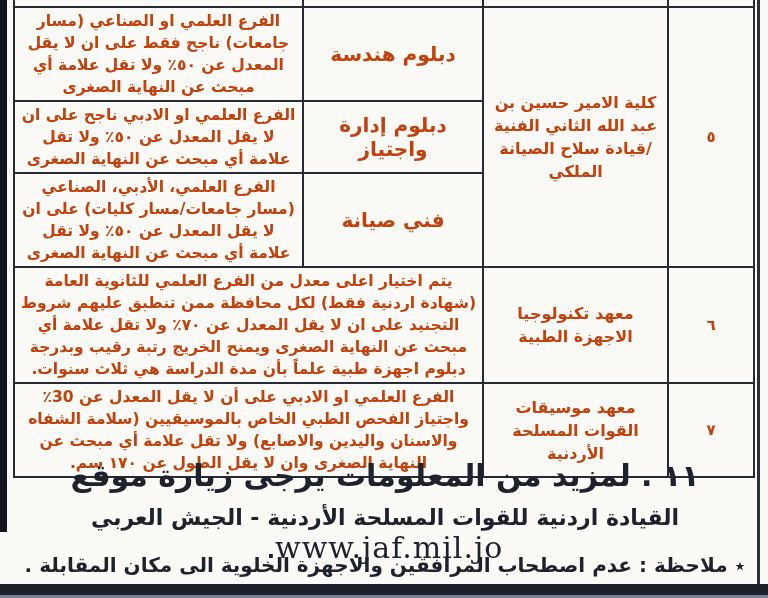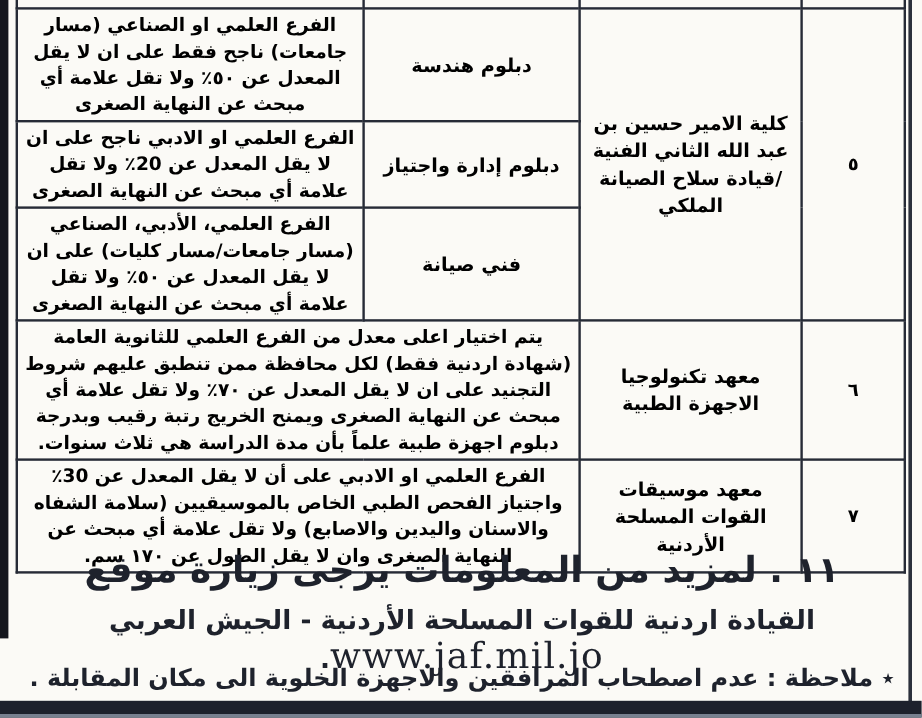--- a/index.html
+++ b/index.html
@@ -19,26 +19,26 @@
   table.req-table{
     position:absolute;top:-2px;left:13px;width:742px;
     border-collapse:collapse;table-layout:fixed;
     direction:rtl;
   }
   .req-table td{
     border:2px solid #262b36;
     vertical-align:middle;text-align:center;
     padding:2px 6px;
     font-weight:bold;
-    color:#000000;
+    color:#c2410c;
   }
   tr.sliver td{height:6px;padding:0;}
   td.cell-number{font-size:15px;}
   td.cell-institution{font-size:16px;line-height:23px;margin-left:44px;}
-  td.cell-specialty{font-size:16px;}
+  td.cell-specialty{font-size:20px;}
   td.cell-req{font-size:15.5px;line-height:22px;}
 
   
   .footer-line{
     position:absolute;left:13px;width:744px;
     text-align:center;font-weight:bold;color:#1e222c;
   }
   .footer-line1{top:458px;font-size:30px;}
   .footer-line2{top:505px;font-size:22px;}
   .footer-line2 .url{
@@ -70,21 +70,21 @@
 
     <tr style="height:87px;">
       <td class="cell-number" rowspan="3">٥</td>
       <td class="cell-institution" rowspan="3">كلية الامير حسين بن عبد الله الثاني الفنية /قيادة سلاح الصيانة الملكي</td>
       <td class="cell-specialty">دبلوم هندسة</td>
       <td class="cell-req">الفرع العلمي او الصناعي (مسار جامعات) ناجح فقط على ان لا يقل المعدل عن ٥٠٪ ولا تقل علامة أي مبحث عن النهاية الصغرى</td>
     </tr>
 
     <tr style="height:67px;">
       <td class="cell-specialty">دبلوم إدارة واجتياز</td>
-      <td class="cell-req">الفرع العلمي او الادبي ناجح على ان لا يقل المعدل عن 20٪ ولا تقل علامة أي مبحث عن النهاية الصغرى</td>
+      <td class="cell-req">الفرع العلمي او الادبي ناجح على ان لا يقل المعدل عن ٥٠٪ ولا تقل علامة أي مبحث عن النهاية الصغرى</td>
     </tr>
 
     <tr style="height:86px;">
       <td class="cell-specialty">فني صيانة</td>
       <td class="cell-req">الفرع العلمي، الأدبي، الصناعي (مسار جامعات/مسار كليات) على ان لا يقل المعدل عن ٥٠٪ ولا تقل علامة أي مبحث عن النهاية الصغرى</td>
     </tr>
 
     <tr style="height:113px;">
       <td class="cell-number">٦</td>
       <td class="cell-institution">معهد تكنولوجيا الاجهزة الطبية</td>

